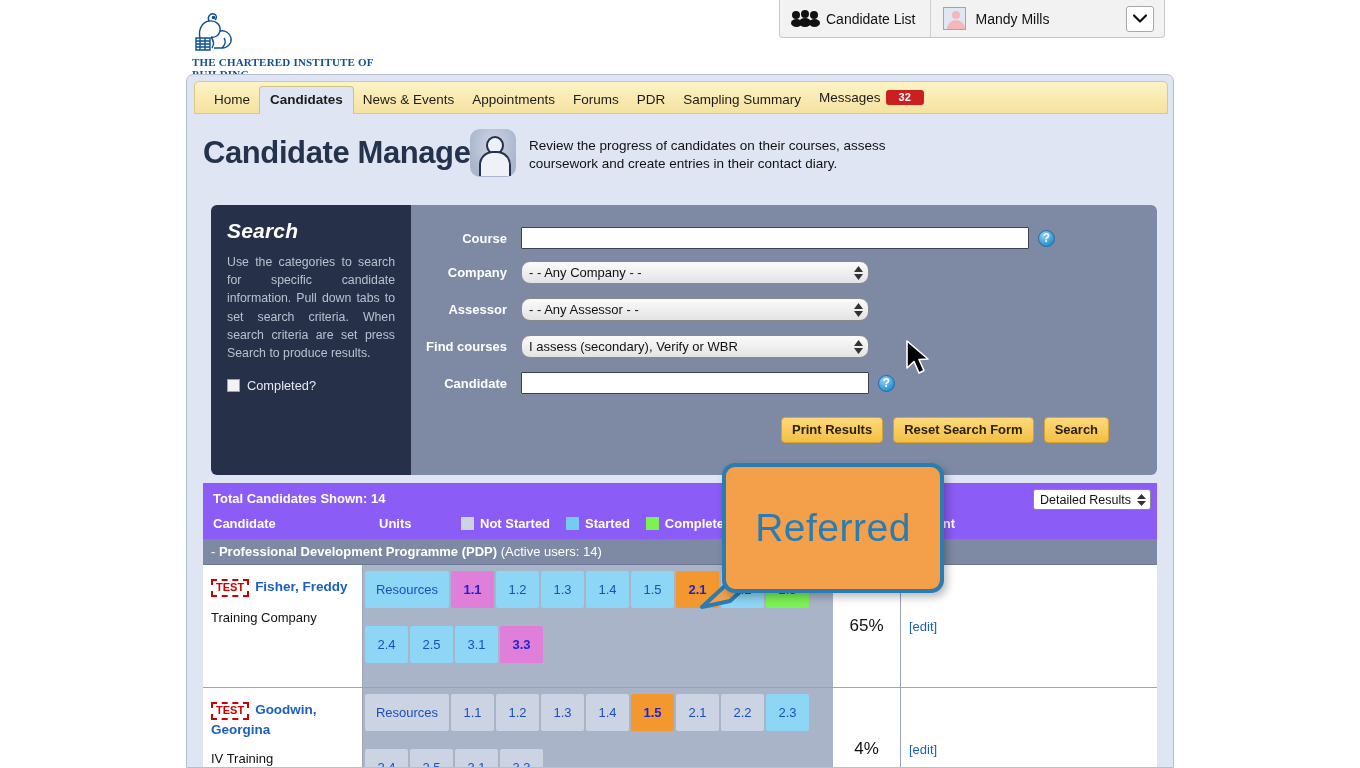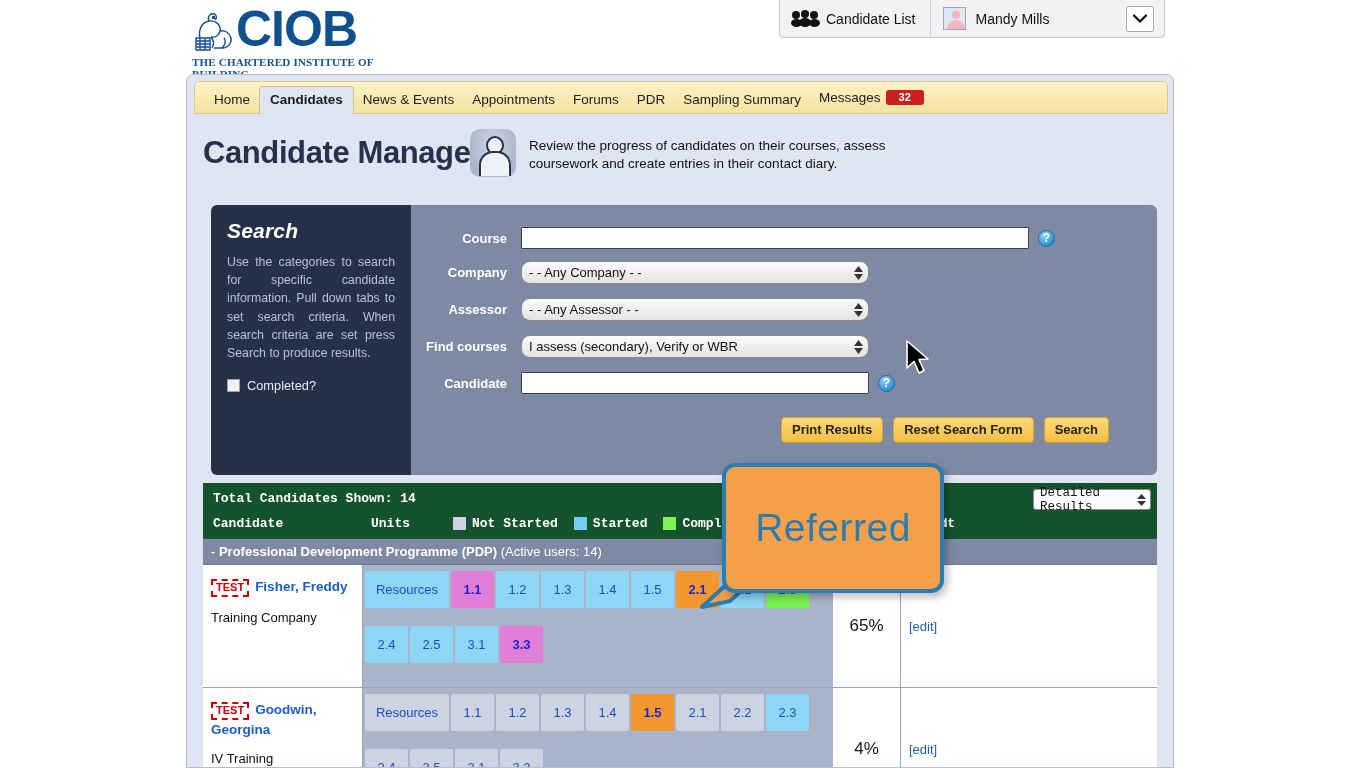--- a/index.html
+++ b/index.html
@@ -153,25 +153,25 @@
   }
   .btnrow { position: absolute; left: 370px; top: 196px; display: flex; gap: 10px; }
   .ybtn {
     background: linear-gradient(#ffd97a, #f2bf45); border: 1px solid #d8a22c;
     border-radius: 4px; font-size: 13px; font-weight: bold; color: #2a2208;
     padding: 4px 10px; line-height: 1.2; margin-top: 16px;
   }
 
   
   .results { position: absolute; left: 16px; top: 408px; width: 954px; height: 286px; }
-  .res-head { background: #14532d; color: #fff; padding: 8px 8px 0 8px; position: relative; height: 56px; font-family: Liberation Mono, monospace; }
+  .res-head { background: #8b5cf6; color: #fff; padding: 8px 8px 0 8px; position: relative; height: 56px; }
   .res-total { font-size: 13px; font-weight: bold; padding-left: 2px; }
   .res-colrow { display: flex; align-items: center; margin-top: 10px; font-size: 13px; font-weight: bold; }
   .res-colrow .c-cand { width: 160px; padding-left: 2px; }
-  .res-colrow .c-units { width: 82px; }
+  .res-colrow .c-units { width: 82px; margin-left: 8px; }
   .legend { display: flex; align-items: center; gap: 6px; margin-right: 16px; }
   .sw { width: 13px; height: 13px; display: block; }
   .res-assess { position: absolute; right: 202px; bottom: 8px; font-size: 13px; font-weight: bold; }
   .detsel {
     position: absolute; right: 6px; top: 6px; width: 118px; height: 21px;
     background: #fff; border: 1px solid #8b8b8b; border-radius: 3px;
     font-size: 12.5px; color: #111; display: flex; align-items: center;
     padding: 0 18px 0 6px;
   }
   .detsel .arrows { position: absolute; right: 4px; top: 50%; transform: translateY(-50%); display:flex; flex-direction:column; gap:2px; line-height:0; }
@@ -234,21 +234,20 @@
           <path d="M4 30 L4 42 L18 42 L18 30 Z"></path>
           <path d="M4 33 L18 33 M4 36 L18 36 M4 39 L18 39 M8 30 L8 42 M13 30 L13 42"></path>
           <path d="M8 30 C6 22 10 14 17 13 C24 12 29 17 28 23 C27 28 22 30 19 29"></path>
           <path d="M17 13 C15 9 18 5 22 6 C25 7 25 10 23 12"></path>
           <circle cx="21.5" cy="9.5" r="1.1" fill="#11508f"></circle>
           <path d="M28 23 C33 22 38 25 39 30 C40 35 36 40 30 40 L22 40"></path>
           <path d="M30 40 C33 37 34 33 32 30"></path>
           <path d="M19 29 C22 33 22 37 20 40"></path>
         </g>
       </svg>
-      <div class="ciob">CIOB</div>
       <div class="strap">THE CHARTERED INSTITUTE OF BUILDING</div>
     </div>
 
     <div class="accountbox">
       <div class="candlist">
         <span class="people-icon">
           <i class="p1"></i>
             <i class="p2"></i>
             <i class="p3"></i>
           <i class="b1"></i>

